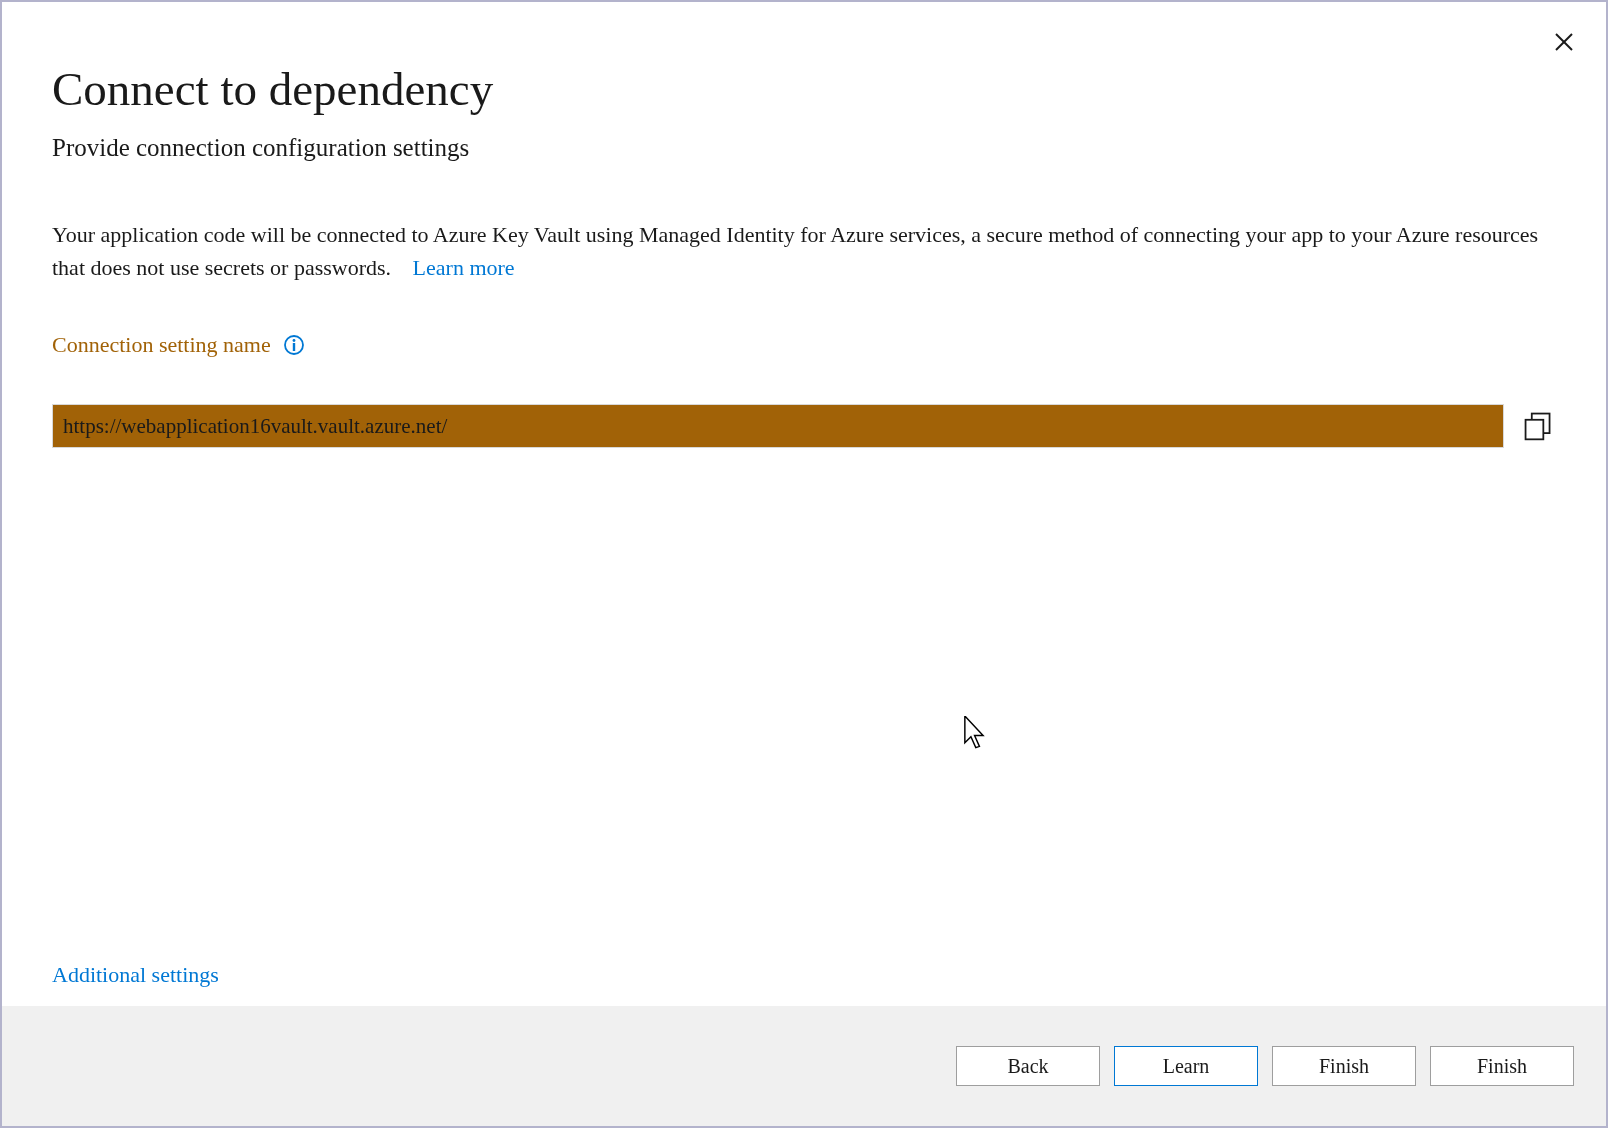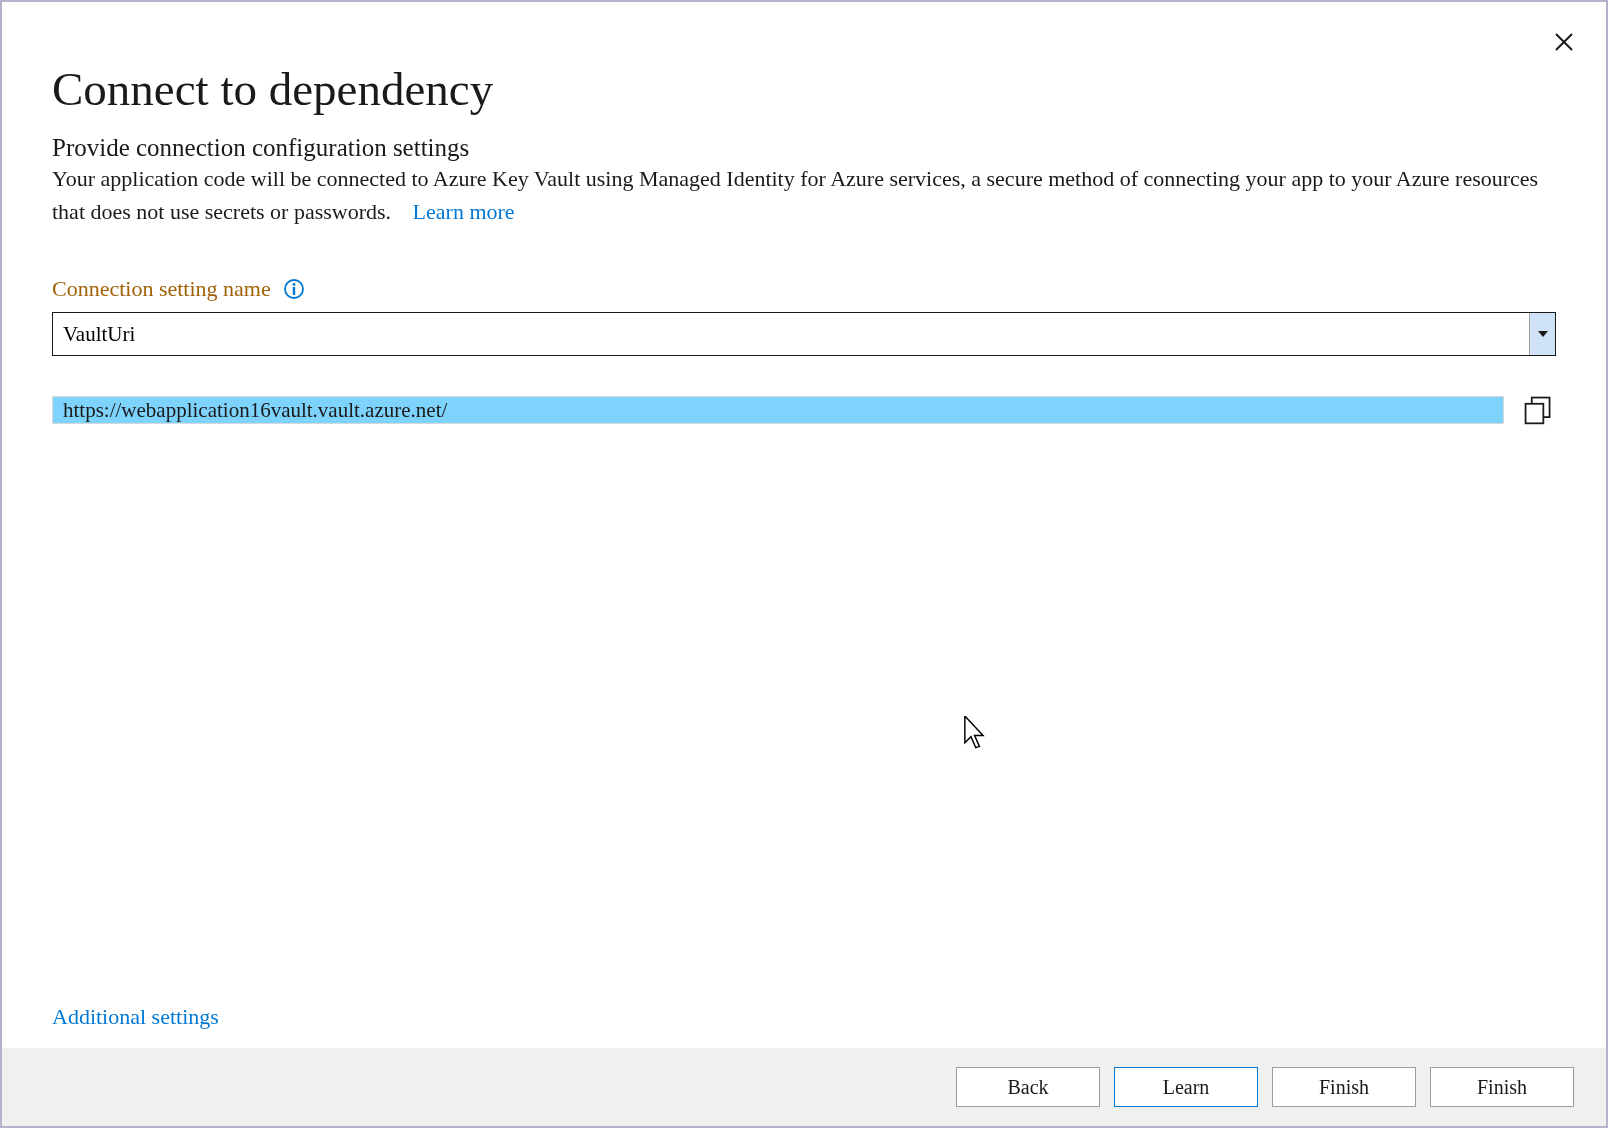--- a/index.html
+++ b/index.html
@@ -47,20 +47,21 @@
     .title {
       font-size: 47px;
       font-weight: 300;
       color: #1a1a1a;
       margin-bottom: 18px;
     }
     .subtitle {
       font-size: 25px;
       font-weight: 400;
       color: #1a1a1a;
+      margin-bottom: 56px;
     }
     .description {
       font-size: 22px;
       color: #1a1a1a;
       line-height: 1.5;
       margin-bottom: 48px;
     }
     .learn-more {
       color: #0078d4;
       cursor: pointer;
@@ -113,45 +114,45 @@
       height: 6px;
     }
     .readonly-row {
       display: flex;
       align-items: center;
       gap: 16px;
     }
     .readonly-input {
       flex: 1;
       border: 1px solid #d8d8d8;
-      height: 28px;
+      height: 44px;
       padding: 0 10px;
       font-size: 21px;
       font-family: inherit;
-      background: #7dd3fc;
+      background: #a16207;
       color: #1a1a1a;
     }
     .copy-btn {
       width: 36px;
       height: 36px;
       display: flex;
       align-items: center;
       justify-content: center;
       cursor: pointer;
     }
     .additional-settings {
       color: #0078d4;
       font-size: 22px;
       cursor: pointer;
       margin-top: auto;
       margin-bottom: 18px;
     }
     .footer {
       background: #f0f0f0;
-      padding: 19px 32px;
+      padding: 40px 32px;
       display: flex;
       justify-content: flex-end;
       gap: 14px;
     }
     .btn {
       width: 144px;
       height: 40px;
       border: 1px solid #9e9e9e;
       background: #ffffff;
       font-size: 20px;
@@ -192,28 +193,20 @@
       <div class="field-label-row">
         <span class="field-label">Connection setting name</span>
         <span class="info-icon">
           <svg viewBox="0 0 22 22">
             <circle cx="11" cy="11" r="9" fill="none" stroke="#0078d4" stroke-width="1.8"></circle>
             <circle cx="11" cy="6.5" r="1.4" fill="#0078d4"></circle>
             <rect x="9.8" y="9" width="2.4" height="8" fill="#0078d4"></rect>
           </svg>
         </span>
       </div>
-      <div class="combo-wrapper">
-        <input class="combo-input" type="text" value="VaultUri" style="">
-        <div class="combo-dropdown">
-          <svg viewBox="0 0 10 6">
-            <polygon points="0,0 10,0 5,6" fill="#1a1a1a"></polygon>
-          </svg>
-        </div>
-      </div>
     </div>
 
     <div class="field-group">
       <div class="readonly-row">
         <input class="readonly-input" type="text" readonly="" value="https://webapplication16vault.vault.azure.net/" style="">
         <div class="copy-btn">
           <svg viewBox="0 0 36 36" width="32" height="32">
             <rect x="11" y="4" width="20" height="22" fill="none" stroke="#1a1a1a" stroke-width="2"></rect>
             <rect x="4" y="11" width="20" height="22" fill="#ffffff" stroke="#1a1a1a" stroke-width="2"></rect>
           </svg>

